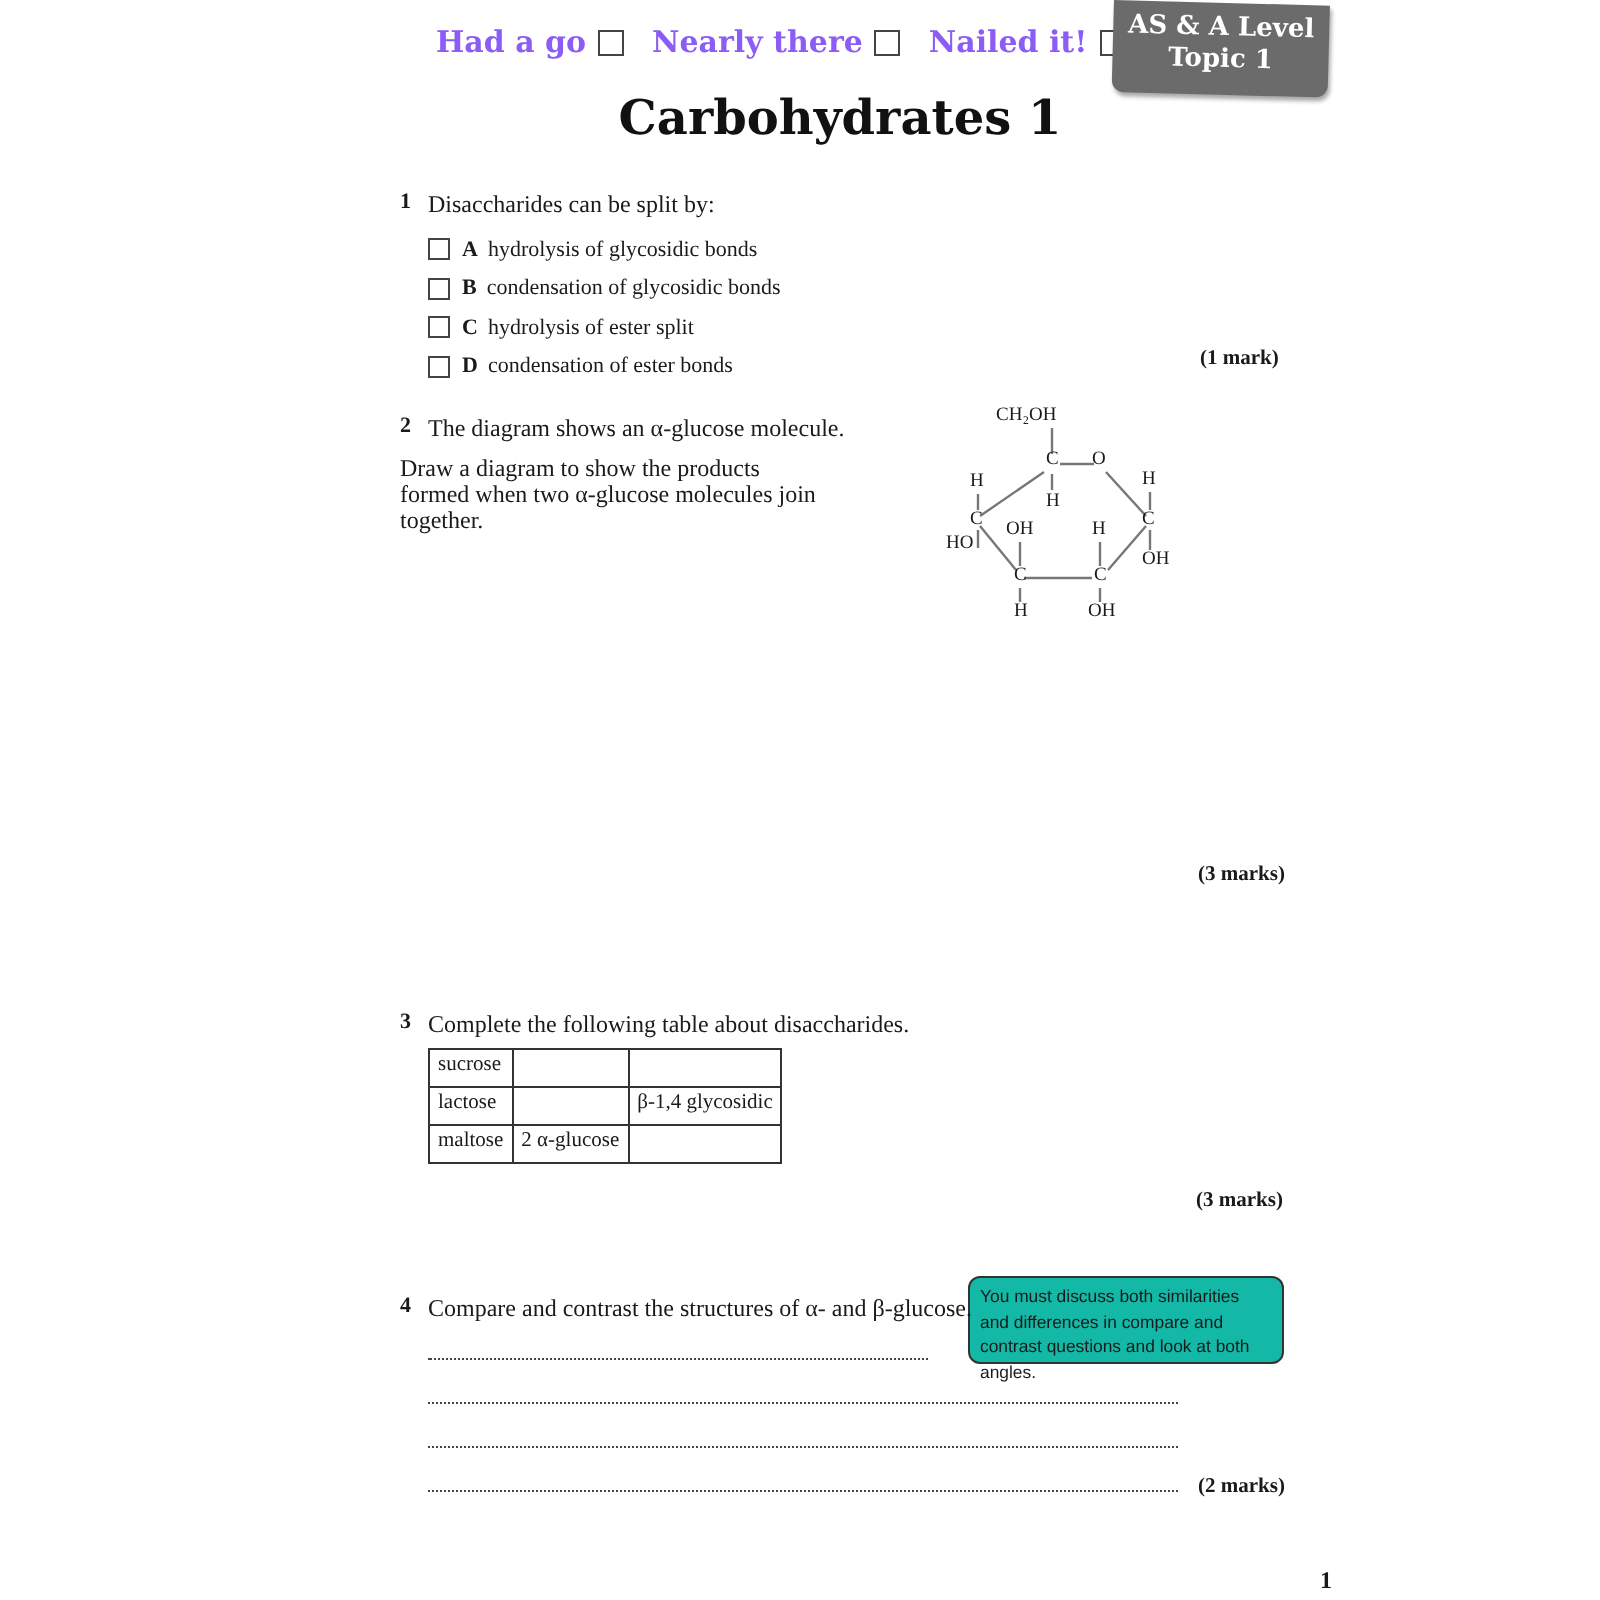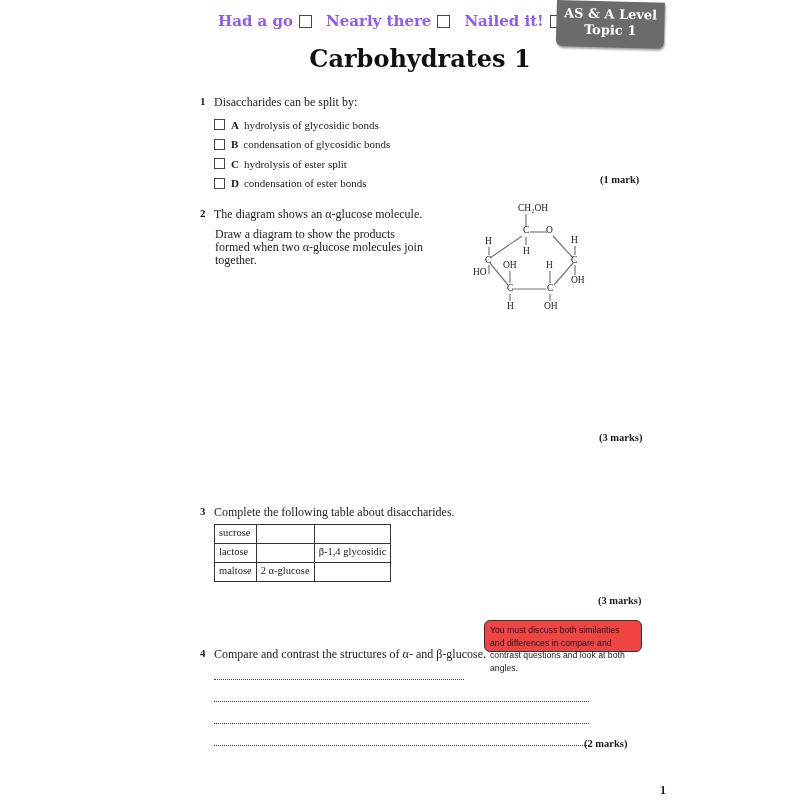--- a/index.html
+++ b/index.html
@@ -26,23 +26,23 @@
   .opt .cb { width: 9px; height: 9px; border: 1px solid #444; margin-right: 6px; }
   .opt .letter { font-weight: bold; margin-right: 5px; }
   .marks { font-weight: bold; font-size: 10.5px; }
 
   
   table.dis { border-collapse: collapse; font-size: 10.5px; }
   table.dis th, table.dis td { border: 1px solid #333; text-align: left; vertical-align: top; padding: 2px 4px; }
   table.dis th { font-weight: bold; line-height: 13px; height: 26px; }
   table.dis td { height: 14px; margin-top: 12px; }
 
-  .hint { top: 620px; left: 484px; width: 158px; height: 32px; border: 1.5px solid #333; border-radius: 6px;
+  .hint { top: 638px; left: 484px; width: 158px; height: 44px; border: 1.5px solid #333; border-radius: 6px;
           box-sizing: border-box; padding: 3px 5px; font-family: "Liberation Sans", sans-serif; font-size: 8.7px;
-          line-height: 12.5px; background: #ef4444; }
+          line-height: 12.5px; background: #14b8a6; }
 
   .dots { border-bottom: 1.5px dotted #444; height: 0; }
 </style>
 </head>
 <body>
 
 <div class="abs progress">
   <div class="item">
     <span>Had a go</span>
     <span class="box"></span>
@@ -92,21 +92,21 @@
     </div>
   </div>
 </div>
 <div class="abs marks" style="top:174px;left:600px;">(1 mark)</div>
 
 <div class="abs" style="top:207px;left:200px;width:240px;">
   <div style="display:flex;">
     <span class="qnum" style="width:14px;">2</span>
     <span class="qtext">The diagram shows an α-glucose molecule.</span>
   </div>
-  <div class="qtext" style="margin-left:15px;margin-top:6px;width:215px;line-height:13px;">Draw a diagram to show the products formed when two α-glucose molecules join together.</div>
+  <div class="qtext" style="margin-left:0;margin-top:6px;width:215px;line-height:13px;">Draw a diagram to show the products formed when two α-glucose molecules join together.</div>
 </div>
 
 <div class="abs" style="top:203px;left:470px;width:125px;height:115px;font-size:9.5px;">
   <svg width="125" height="115" style="position:absolute;left:0;top:0;">
     <g stroke="#777" stroke-width="1.2" fill="none">
       <line x1="56" y1="11" x2="56" y2="24"></line>
       <line x1="60" y1="29" x2="77" y2="29"></line>
       <line x1="83" y1="33" x2="103" y2="55"></line>
       <line x1="52" y1="33" x2="20" y2="55"></line>
       <line x1="56" y1="34" x2="56" y2="42"></line>
@@ -116,21 +116,21 @@
       <line x1="105" y1="62" x2="105" y2="72"></line>
       <line x1="20" y1="60" x2="38" y2="82"></line>
       <line x1="103" y1="60" x2="84" y2="82"></line>
       <line x1="42" y1="86" x2="76" y2="86"></line>
       <line x1="40" y1="68" x2="40" y2="80"></line>
       <line x1="80" y1="68" x2="80" y2="80"></line>
       <line x1="40" y1="91" x2="40" y2="98"></line>
       <line x1="80" y1="91" x2="80" y2="98"></line>
     </g>
   </svg>
-  <span class="abs" style="left:48px;top:0;">CH₂OH</span>
+  <span class="abs" style="left:28px;top:0;">CH₂OH</span>
   <span class="abs" style="left:53px;top:22px;">C</span>
   <span class="abs" style="left:76px;top:22px;">O</span>
   <span class="abs" style="left:15px;top:33px;">H</span>
   <span class="abs" style="left:53px;top:43px;">H</span>
   <span class="abs" style="left:101px;top:32px;">H</span>
   <span class="abs" style="left:15px;top:52px;">C</span>
   <span class="abs" style="left:101px;top:52px;">C</span>
   <span class="abs" style="left:3px;top:64px;">HO</span>
   <span class="abs" style="left:33px;top:57px;">OH</span>
   <span class="abs" style="left:76px;top:57px;">H</span>
@@ -176,15 +176,15 @@
 <div class="abs" style="top:647px;left:200px;">
   <div style="display:flex;">
     <span class="qnum" style="width:14px;">4</span>
     <span class="qtext">Compare and contrast the structures of α- and β-glucose.</span>
   </div>
 </div>
 <div class="abs dots" style="top:679px;left:214px;width:250px;"></div>
 <div class="abs dots" style="top:701px;left:214px;width:375px;"></div>
 <div class="abs dots" style="top:723px;left:214px;width:375px;"></div>
 <div class="abs dots" style="top:745px;left:214px;width:375px;"></div>
-<div class="abs marks" style="top:738px;left:584px;">(2 marks)</div>
+<div class="abs marks" style="top:738px;left:599px;">(2 marks)</div>
 
 <div class="abs" style="top:783px;left:660px;font-weight:bold;font-size:12px;">1</div>
 
 </body></html>

